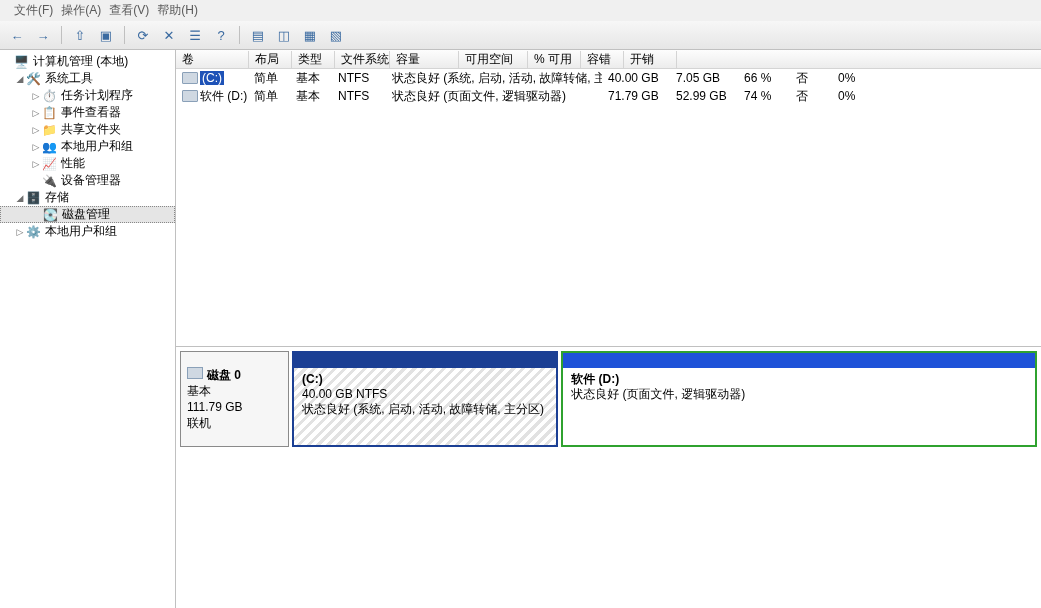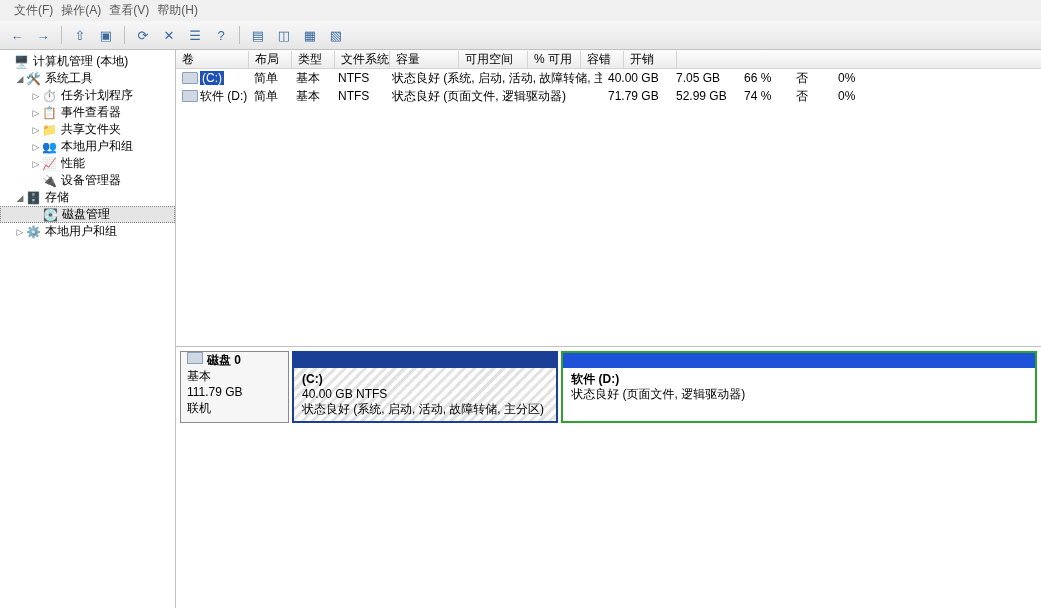--- a/index.html
+++ b/index.html
@@ -162,21 +162,21 @@
   display: flex;
   flex-direction: column;
 }
 .disk-row {
   display: flex;
   margin: 4px;
 }
 .disk-info {
   width: 95px;
   border: 1px solid #8a8a8a;
-  padding: 0 6px;
+  padding: 15px 6px;
   background: #f6f6f6;
   font-size: 12px;
   line-height: 16px;
 }
 .disk-info .disk-ic {
   display: inline-block;
   width: 14px; height: 10px;
   background: #cfd8e2;
   border: 1px solid #8aa0b8;
   margin-right: 4px;

